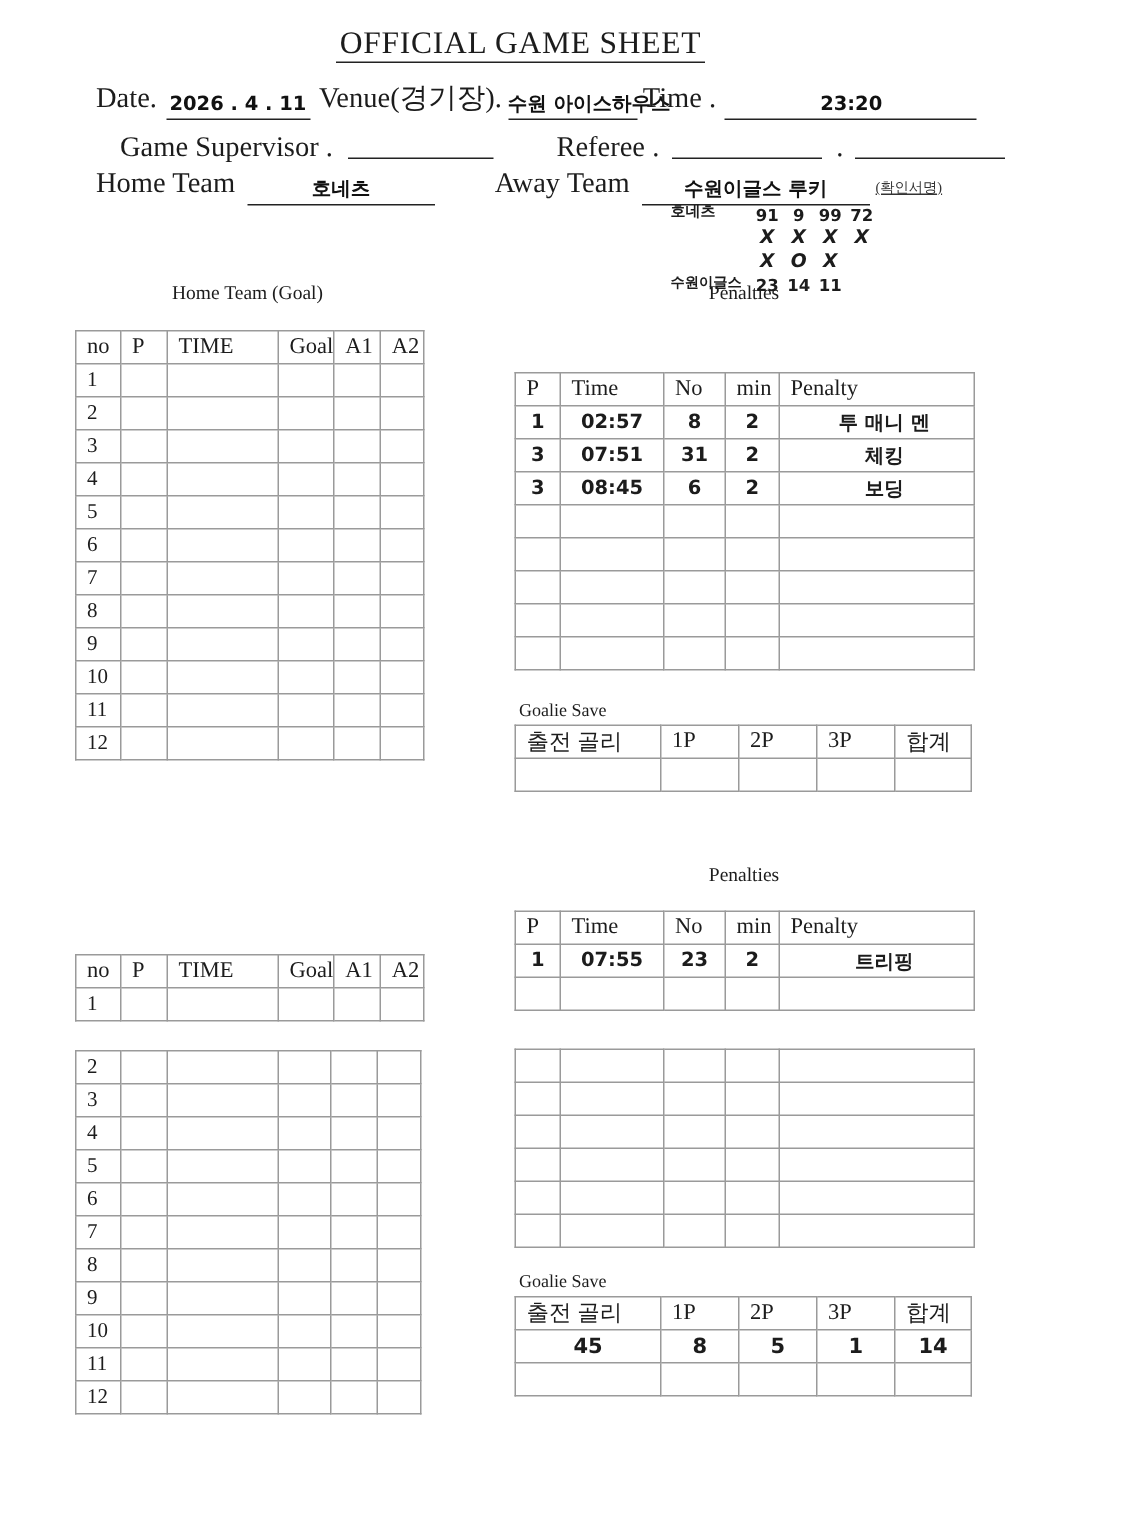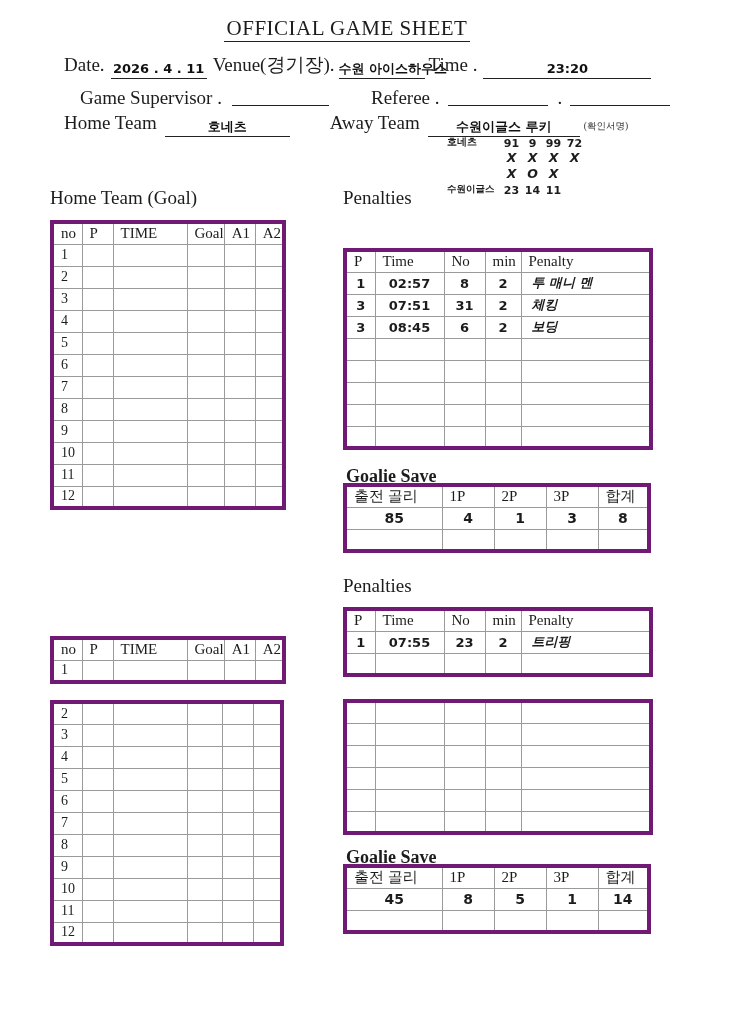--- a/index.html
+++ b/index.html
@@ -26,21 +26,21 @@
   .w-date { width:96px; margin:0 6px; }
   .w-venue { width:86px; margin:0 4px; }
   .w-time { width:168px; margin-left:6px; }
   .w-sup { width:97px; margin-left:10px; }
   .w-ref { width:100px; margin-left:8px; }
   .w-home { width:125px; margin-left:8px; }
   .w-away { width:152px; margin-left:8px; }
   .gap-ref { margin-left:42px; }
   .gap-away { margin-left:40px; }
   .dot-sep { margin-left:10px; }
-  .sign-note { font-size:9.5px; color:#333; margin-left:4px; }
+  .sign-note { font-size:9.5px; color:#333; margin-left:4px;text-decoration:underline; }
 
   
   .score-line { top:157px; left:172px; white-space:nowrap;
     font-family:"DejaVu Sans","Liberation Sans",sans-serif; font-size:16px; font-weight:600; }
   .score-line .paren { font-family:"Liberation Serif","DejaVu Serif",serif; font-size:18px; font-weight:400; }
   .score-line .digit { display:inline-block; width:30px; text-align:center; font-size:13.5px; }
   .score-line .colon { display:inline-block; width:18px; text-align:center; font-size:13.5px; }
   .score-line .star { font-size:15px; margin-right:8px; font-weight:400; }
   .shootout-label { font-size:10.5px; position:relative; top:-6px; margin-left:3px; }
 
@@ -49,42 +49,42 @@
   .shoot-row { display:flex; line-height:15px; height:15px; }
   .shoot-team { width:54px; font-size:10px; font-weight:600; }
   .shoot-team.away-nm { font-size:9.5px; }
   .slots { padding:0; }
   .slots span { display:inline-block; width:21px; text-align:center;
     font-size:11px; font-weight:600; }
   .marks .slots span, .slots.mark span { font-size:12.5px; }
   .indent { padding-left:54px; height:16px; line-height:16px;font-style:italic; }
 
   
-  .sec-title { font-size:19px; text-align:left; }
+  .sec-title { font-size:13px; text-align:center; }
   .home-goal-title { top:187px; left:50px; width:230px; }
   .pen1-title { top:187px; left:343px; width:306px; }
   .away-goal-title { top:575px; left:50px; width:230px; }
   .pen2-title { top:575px; left:343px; width:306px; }
-  .gsave-label { font-size:18px;font-weight:bold; }
+  .gsave-label { font-size:12px; }
   .gsave1-label { top:466px; left:346px; }
   .gsave2-label { top:847px; left:346px; }
 
   
   table { border-collapse:collapse; table-layout:fixed; background:#fff; }
-  table.grid { border:4px solid #701a75; }
+  table.grid { border:1px solid #701a75; }
   table.grid th, table.grid td {
     border:1px solid #9a9a9a; height:22px; overflow:hidden; white-space:nowrap;
     font-weight:normal; text-align:left; padding:0 0 0 7px; font-size:15px;
   }
   .goal tbody td { font-size:14px; }
   .pen tbody td, .gsave tbody td {
     font-family:"DejaVu Sans","Liberation Sans",sans-serif;
     font-size:13px; font-weight:600; text-align:center; padding:0;
   }
-  .pen tbody td:last-child { text-align:left; padding-left:10px;font-style:italic; }
+  .pen tbody td:last-child { text-align:center; padding-left:10px; }
   .gsave tbody td { font-size:14px; }
   .gsave th, .gsave td { height:23px; }
 
   .home-goal-table { top:220px; left:50px; }
   .pen1-table { top:248px; left:343px; }
   .gsave1-table { top:483px; left:343px; }
   .away-goal-t1 { top:636px; left:50px; }
   .away-goal-t2 { top:700px; left:50px; }
   .pen2-t1 { top:607px; left:343px; }
   .pen2-t2 { top:699px; left:343px; }
@@ -341,27 +341,20 @@
         <tr>
           <th>출전 골리</th>
           <th>1P</th>
           <th>2P</th>
           <th>3P</th>
           <th>합계</th>
         </tr>
       </thead>
     <tbody>
         <tr>
-          <td>85</td>
-          <td>4</td>
-          <td>1</td>
-          <td>3</td>
-          <td>8</td>
-        </tr>
-        <tr>
           <td></td>
           <td></td>
           <td></td>
           <td></td>
           <td></td>
         </tr>
       </tbody>
   </table>
 
   <div class="abs sec-title pen2-title">Penalties</div>

